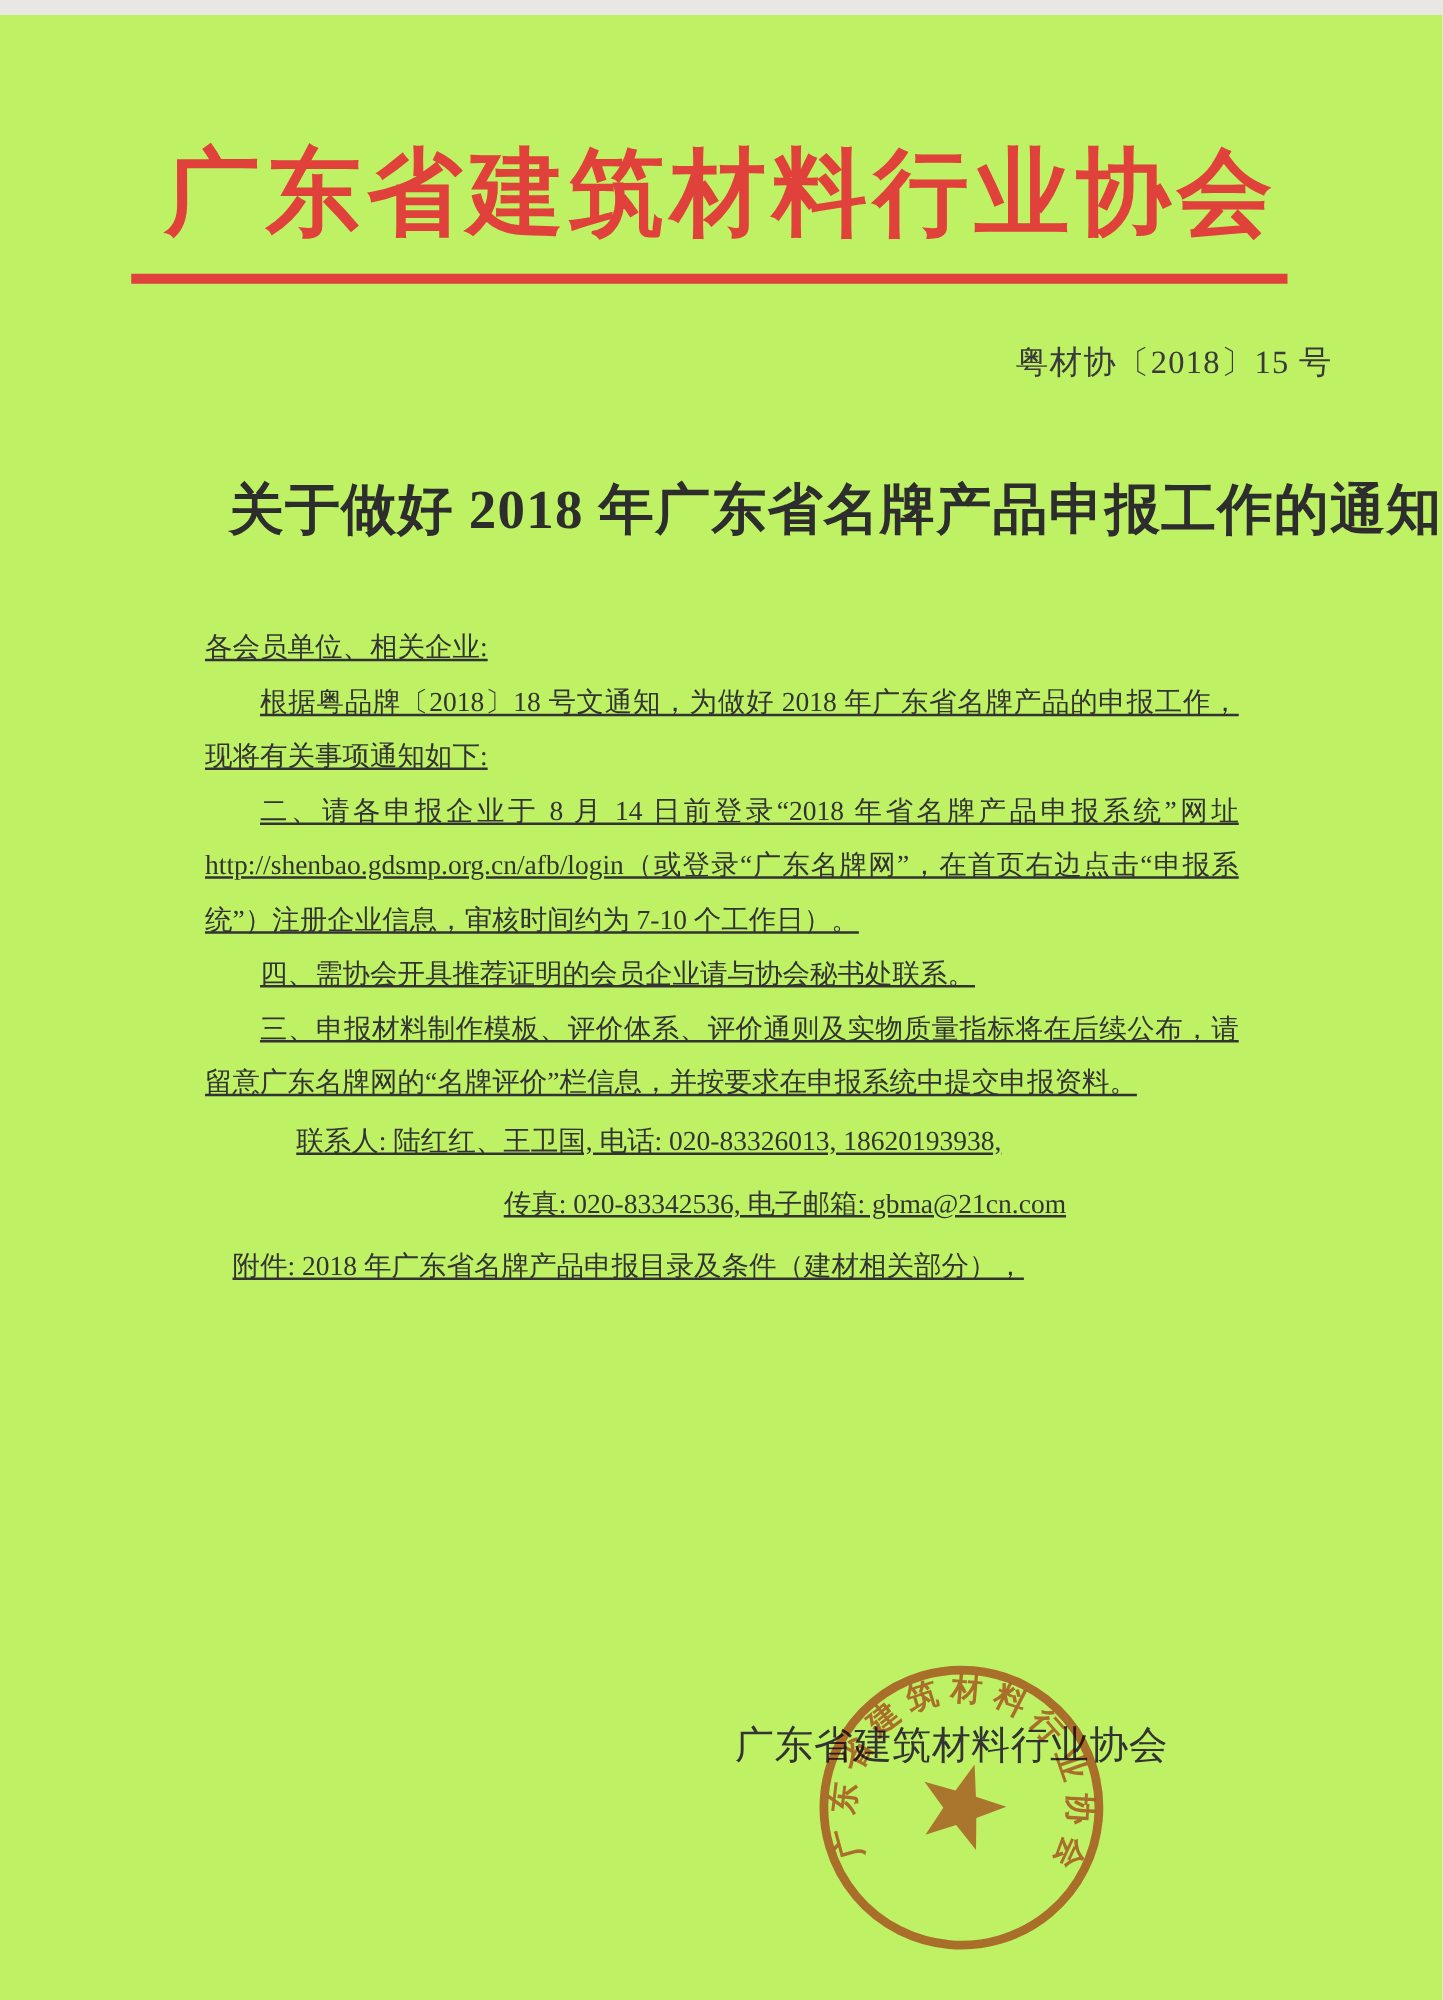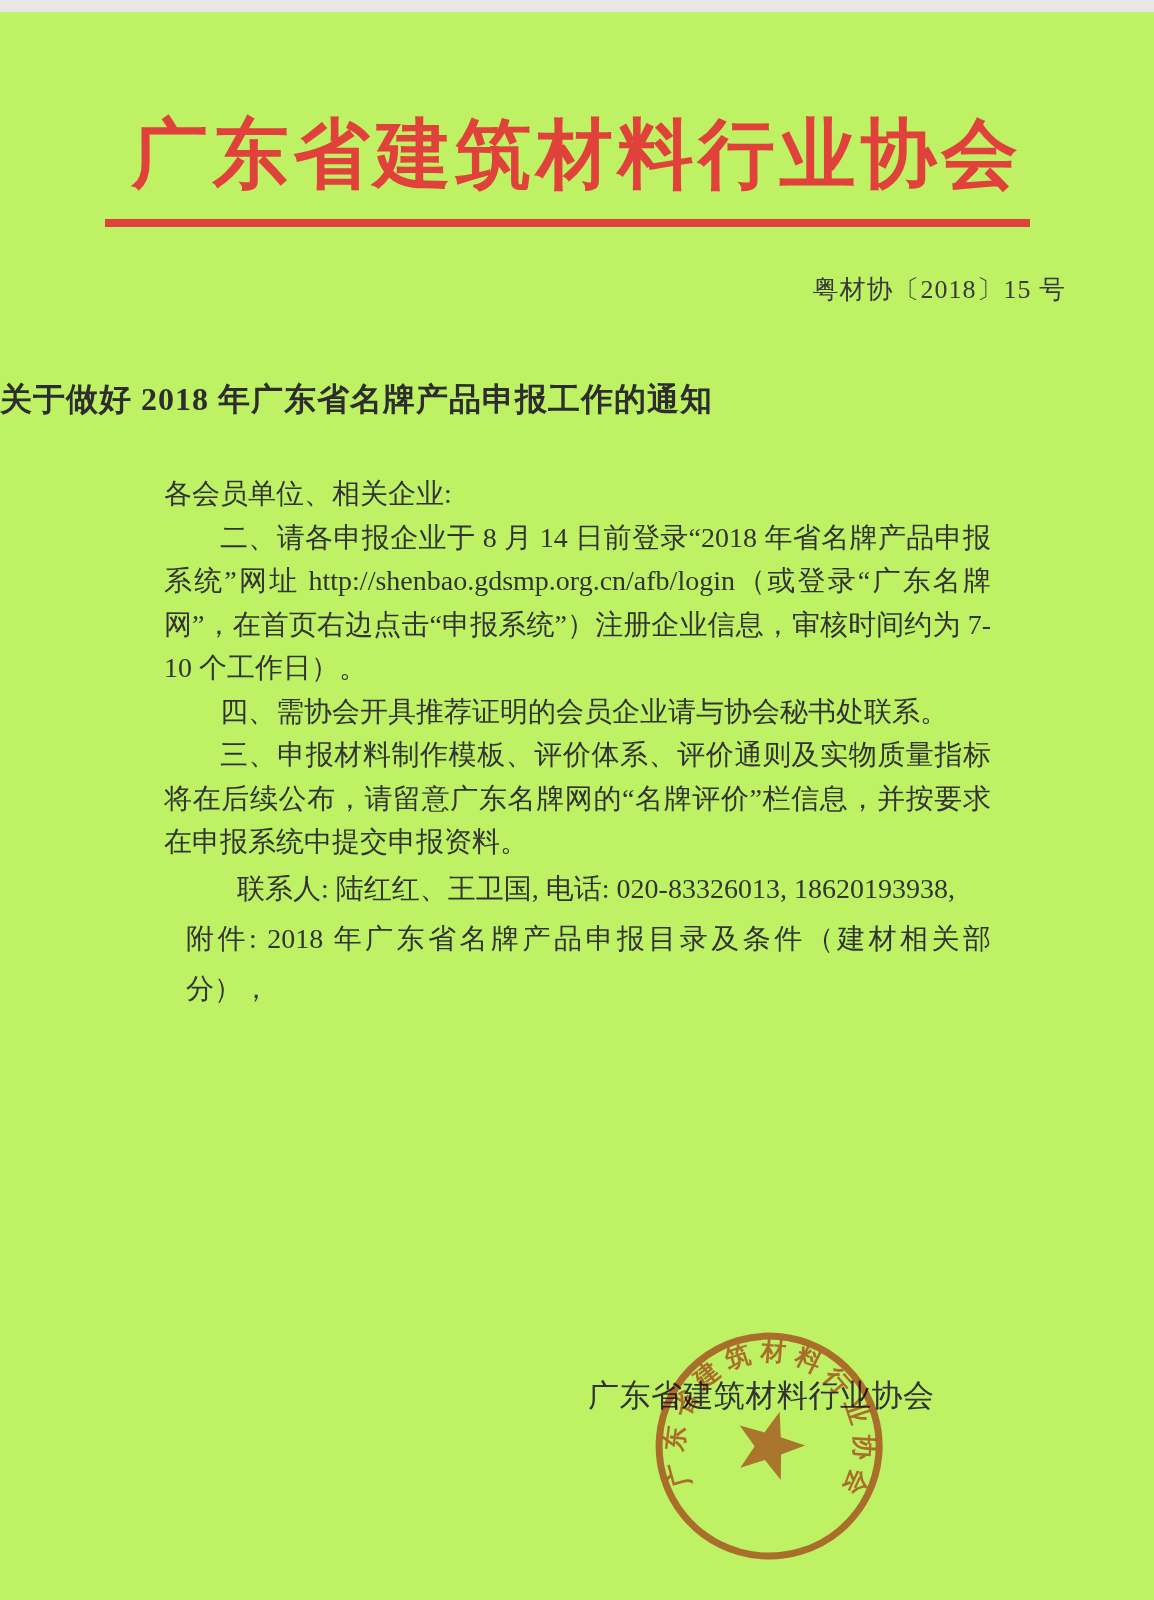--- a/index.html
+++ b/index.html
@@ -24,28 +24,29 @@
     background: var(--accent, #e0423b);
   }
   .doc-number {
     position: absolute; top: 260px; left: 0; width: 100%;
     box-sizing: border-box; padding-right: 88px;
     text-align: right; font-size: 26px; color: #3a3a3a;
     letter-spacing: 1px;
   }
   .notice-title {
     position: absolute; top: 366px; left: 0; width: 100%;
-    text-align: left; font-size: 32px; font-weight: bold;
+    text-align: right; font-size: 44px; font-weight: bold;
     color: #2d2d2d; letter-spacing: 1px;
   }
   .body-text {
-    position: absolute; top: 460px; left: 164px; width: 827px;
-    font-size: 28px; line-height: 43.5px;
+    position: absolute; top: 484px; left: 164px; width: 827px;
+    font-size: 22px; line-height: 43.5px;
     text-align: justify; text-justify: inter-character;
     color: #333333;
+    text-decoration: underline;
   }
   .body-text p { margin: 0; text-indent: 2em; }
   .body-text p.salutation { text-indent: 0; }
   .contact-line-1 { margin-top: 12px; padding-left: 73px; line-height: 50px; }
   .contact-line-2 { padding-left: 239px; line-height: 50px; }
   .attachment-line { padding-left: 22px; line-height: 50px; }
   .signature-org {
     position: absolute; top: 1363px; left: 588px;
     font-size: 31px; color: #333333; letter-spacing: 0.5px;
     white-space: nowrap;
@@ -74,24 +75,26 @@
   <div class="letterhead-name">广东省建筑材料行业协会</div>
 
   <div class="red-rule"></div>
 
   <div class="doc-number">粤材协〔2018〕15 号</div>
 
   <div class="notice-title">关于做好 2018 年广东省名牌产品申报工作的通知</div>
 
   <div class="body-text">
     <p class="salutation">各会员单位、相关企业:</p>
+    <p>根据粤品牌〔2018〕18 号文通知，为做好 2018 年广东省名牌产品的申报工作，现将有关事项通知如下:</p>
     <p>二、请各申报企业于 8 月 14 日前登录“2018 年省名牌产品申报系统”网址 http://shenbao.gdsmp.org.cn/afb/login（或登录“广东名牌网”，在首页右边点击“申报系统”）注册企业信息，审核时间约为 7-10 个工作日）。</p>
     <p>四、需协会开具推荐证明的会员企业请与协会秘书处联系。</p>
     <p>三、申报材料制作模板、评价体系、评价通则及实物质量指标将在后续公布，请留意广东名牌网的“名牌评价”栏信息，并按要求在申报系统中提交申报资料。</p>
     <p class="salutation contact-line-1">联系人: 陆红红、王卫国, 电话: 020-83326013, 18620193938,</p>
+    <p class="salutation contact-line-2">传真: 020-83342536, 电子邮箱: gbma@21cn.com</p>
     <p class="salutation attachment-line">附件: 2018 年广东省名牌产品申报目录及条件（建材相关部分），</p>
   </div>
 
   <div class="signature-org">广东省建筑材料行业协会</div>
 
 
   <svg class="seal" viewBox="0 0 262 300" xmlns="http://www.w3.org/2000/svg">
     <circle cx="131" cy="137" r="110" fill="none" stroke="#dc4f44" stroke-width="7" opacity="0.9"></circle>
     <polygon fill="#dc4f44" opacity="0.85" points="138.5,101.8 125.1,123.8 99.8,119 116.6,138.5 104.2,161.1 128,151.2 145.6,169.9 143.6,144.3 166.8,133.2 141.8,127.3"></polygon>
     <path id="seal-text-arc" fill="none" d="M 60.6 186.3 A 86 86 0 1 1 201.4 186.3"></path>

